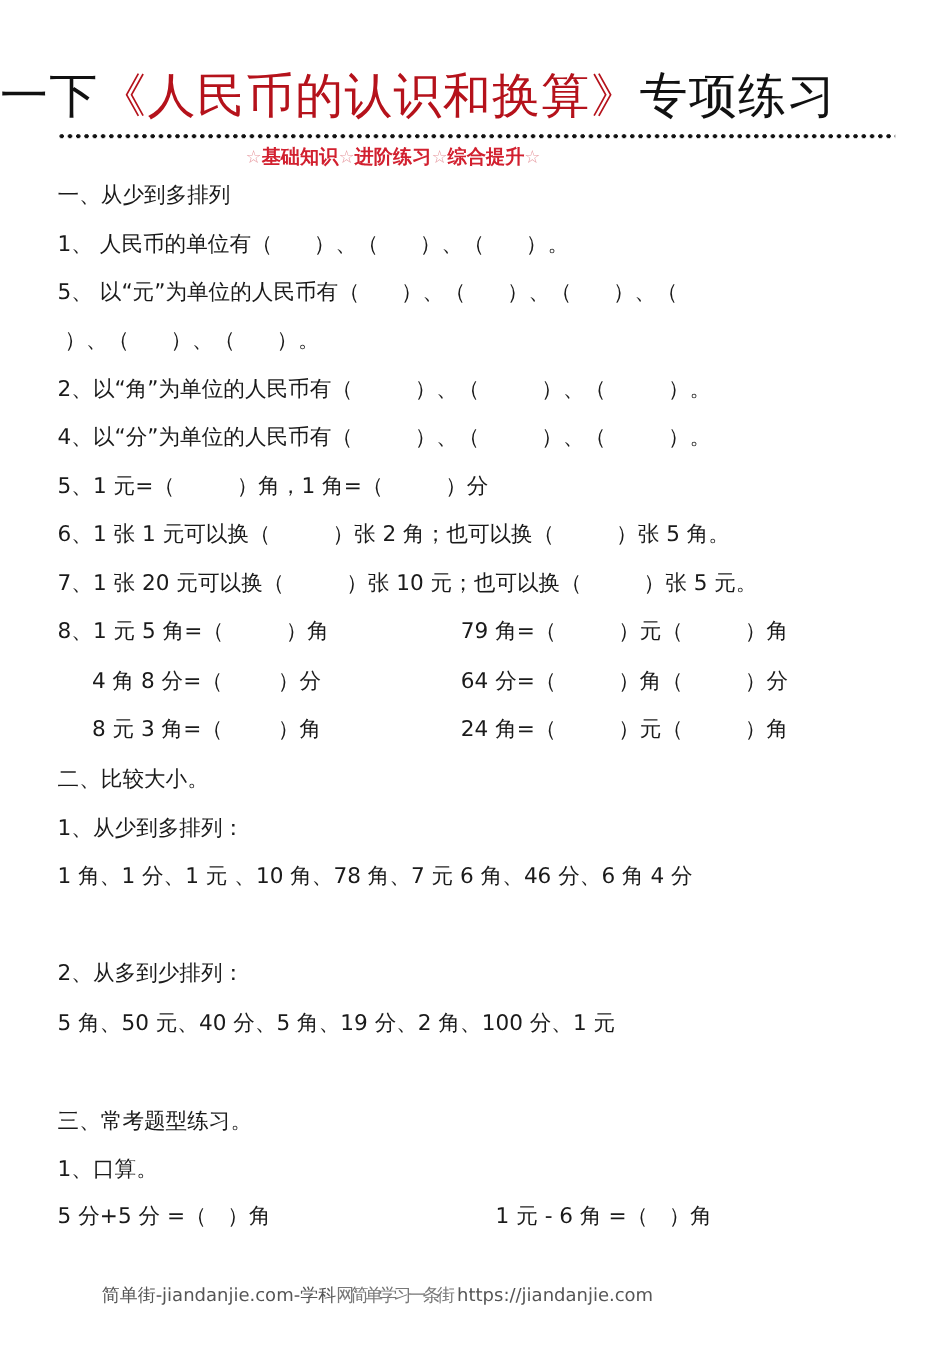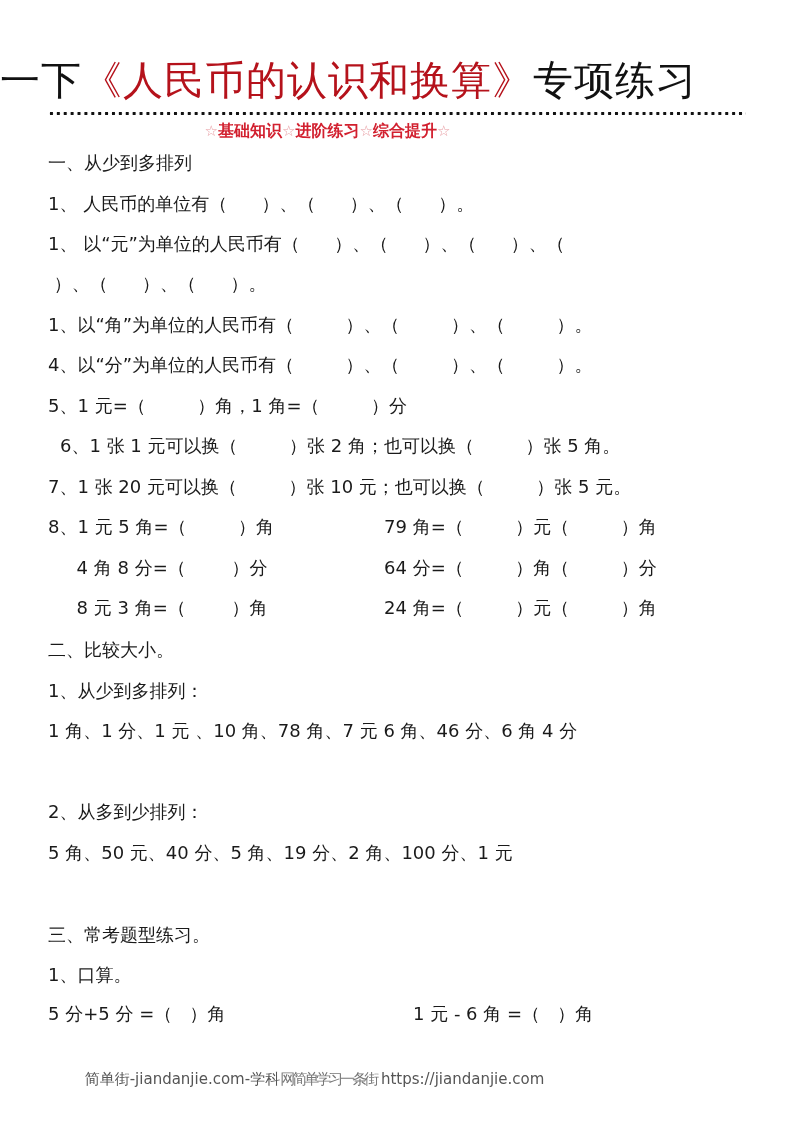--- a/index.html
+++ b/index.html
@@ -44,26 +44,26 @@
 </div>
 
 <div class="dots"></div>
 
 <div class="subtitle">
   <span class="star">☆</span><span>基础知识</span><span class="star">☆</span><span>进阶练习</span><span class="star">☆</span><span>综合提升</span><span class="star">☆</span>
 </div>
 
 <div class="line heading" style="top:150px;">一、从少到多排列</div>
 <div class="line" style="top:191px;text-align:right;">1、 人民币的单位有（      ）、（      ）、（      ）。</div>
-<div class="line" style="top:231px;">1、 以“元”为单位的人民币有（      ）、（      ）、（      ）、（</div>
+<div class="line" style="top:231px;">5、 以“元”为单位的人民币有（      ）、（      ）、（      ）、（</div>
 <div class="line" style="top:271px;"> ）、（      ）、（      ）。</div>
-<div class="line" style="top:312px;">1、以“角”为单位的人民币有（         ）、（         ）、（         ）。</div>
+<div class="line" style="top:312px;">2、以“角”为单位的人民币有（         ）、（         ）、（         ）。</div>
 <div class="line" style="top:352px;">4、以“分”为单位的人民币有（         ）、（         ）、（         ）。</div>
 <div class="line" style="top:393px;">5、1 元=（         ）角，1 角=（         ）分</div>
-<div class="line" style="top:433px;margin-left:12px;">6、1 张 1 元可以换（         ）张 2 角；也可以换（         ）张 5 角。</div>
+<div class="line" style="top:433px;">6、1 张 1 元可以换（         ）张 2 角；也可以换（         ）张 5 角。</div>
 <div class="line" style="top:474px;">7、1 张 20 元可以换（         ）张 10 元；也可以换（         ）张 5 元。</div>
 
 <div class="line" style="top:514px;">8、1 元 5 角=（         ）角</div>
 <div class="col2" style="left:384px; top:514px;">79 角=（         ）元（         ）角</div>
 <div class="line" style="top:555px;">     4 角 8 分=（        ）分</div>
 <div class="col2" style="left:384px; top:555px;">64 分=（         ）角（         ）分</div>
 <div class="line" style="top:595px;">     8 元 3 角=（        ）角</div>
 <div class="col2" style="left:384px; top:595px;">24 角=（         ）元（         ）角</div>
 
 <div class="line heading" style="top:637px;">二、比较大小。</div>

